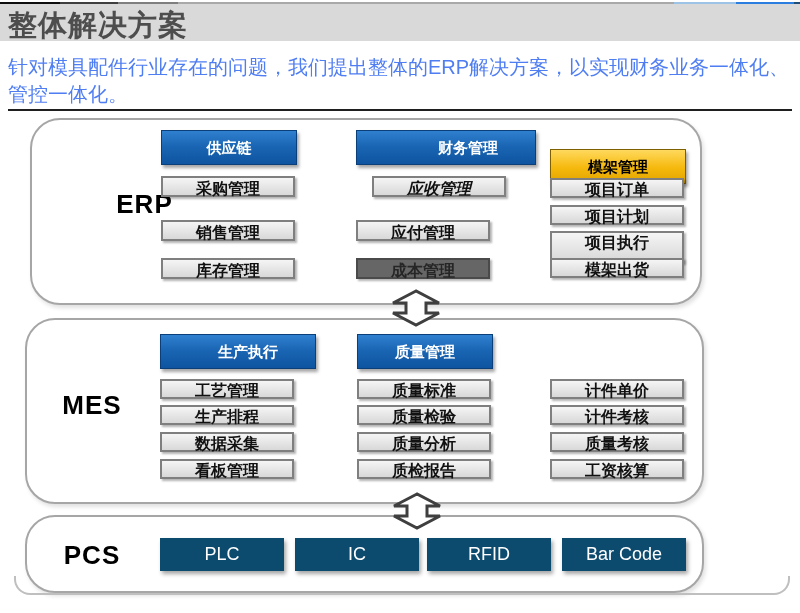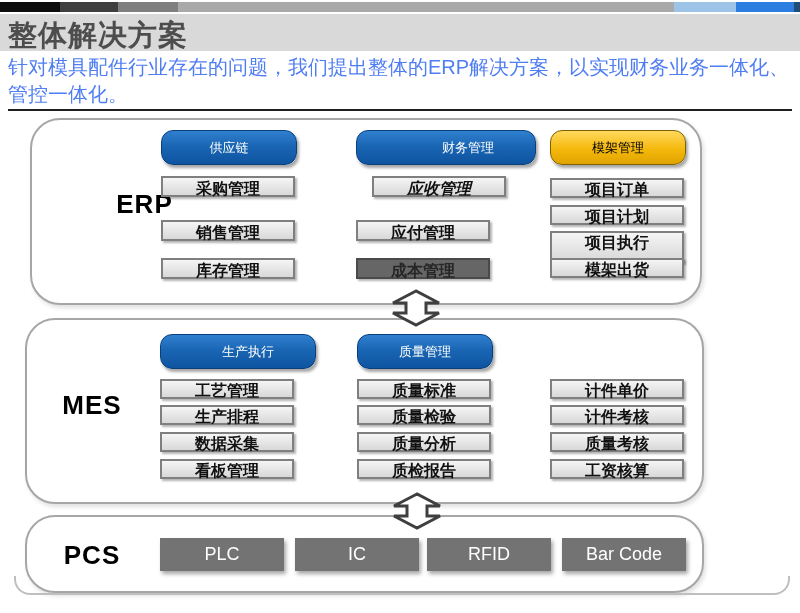--- a/index.html
+++ b/index.html
@@ -11,59 +11,60 @@
   .top-bar{position:absolute;left:0;top:2px;width:800px;height:10px;display:flex;}
   .top-bar span{height:100%;}
   .seg1{width:60px;background:#0d0d0d;}
   .seg2{width:58px;background:#3f3f3f;}
   .seg3{width:60px;background:#7f7f7f;}
   .seg4{flex:1;background:#a9a9a9;}
   .seg5{width:62px;background:#9dc3e6;}
   .seg6{width:58px;background:#2b7de0;}
   .seg7{width:6px;background:#1f4e79;}
   
-  .title-band{position:absolute;left:0;top:14px;width:800px;height:37px;background:#d9d9d9;font-family:Liberation Serif, serif;}
+  .title-band{position:absolute;left:0;top:4px;width:800px;height:37px;background:#d9d9d9;font-family:Liberation Serif, serif;}
   .page-title{position:absolute;left:8px;top:2px;font-size:29px;font-weight:bold;color:#4d4d4d;letter-spacing:1px;}
   
   .intro{position:absolute;left:8px;top:54px;width:782px;font-size:20px;line-height:27px;color:#4f7df2;}
   .divider{position:absolute;left:8px;top:109px;width:784px;height:2px;background:#1f1f1f;}
   
   .layer{
     position:absolute;background:#ffffff;border:2px solid #a6a6a6;border-radius:30px;
     box-shadow:2px 3px 4px rgba(0,0,0,0.12);
   }
   .layer-erp{left:30px;top:118px;width:668px;height:183px;}
   .layer-mes{left:25px;top:318px;width:675px;height:182px;}
   .layer-pcs{left:25px;top:515px;width:675px;height:74px;}
   .layer-label{position:absolute;font-size:26px;font-weight:bold;color:#000;text-align:center;letter-spacing:1px;}
   
   .hdr{
     position:absolute;width:134px;height:33px;line-height:33px;text-align:center;
-    font-size:13px;font-weight:normal;box-shadow:2px 3px 3px rgba(0,0,0,0.35);border-radius:12px;
+    font-size:15px;font-weight:bold;box-shadow:2px 3px 3px rgba(0,0,0,0.35);
   }
   .hdr-blue{
     color:#ffffff;border:1px solid #0a3f7a;
     background:linear-gradient(to bottom,#2f80cf 0%,#1a66b4 45%,#0e54a0 100%);
   }
   .hdr-gold{
     color:#000000;border:1px solid #7f6000;
     background:linear-gradient(to bottom,#ffd95e 0%,#f5b80c 55%,#dfa400 100%);
+    margin-top:19px;
   }
   .item{
     position:absolute;width:134px;height:21px;line-height:21px;text-align:center;
     font-size:16px;font-weight:600;color:#111;
     background:linear-gradient(to bottom,#f5f5f5,#d8d8d8);
     border:2px solid #7f7f7f;box-shadow:2px 2px 2px rgba(0,0,0,0.3);box-sizing:border-box;
   }
   .item-dark{
     background:#666666;color:#262626;border-color:#4a4a4a;
   }
   .pcs-btn{
     position:absolute;width:124px;height:33px;line-height:33px;text-align:center;
-    font-size:18px;color:#ffffff;background:#737373;
+    font-size:18px;color:#ffffff;background:#0c4a6e;
     box-shadow:2px 3px 4px rgba(0,0,0,0.35);
   }
   
   .updown-arrow{position:absolute;z-index:5;}
   
   .bottom-curve{
     position:absolute;left:14px;top:576px;width:772px;height:17px;
     border:2px solid #bfbfbf;border-top:none;border-radius:0 0 16px 16px;
   }
 </style>

